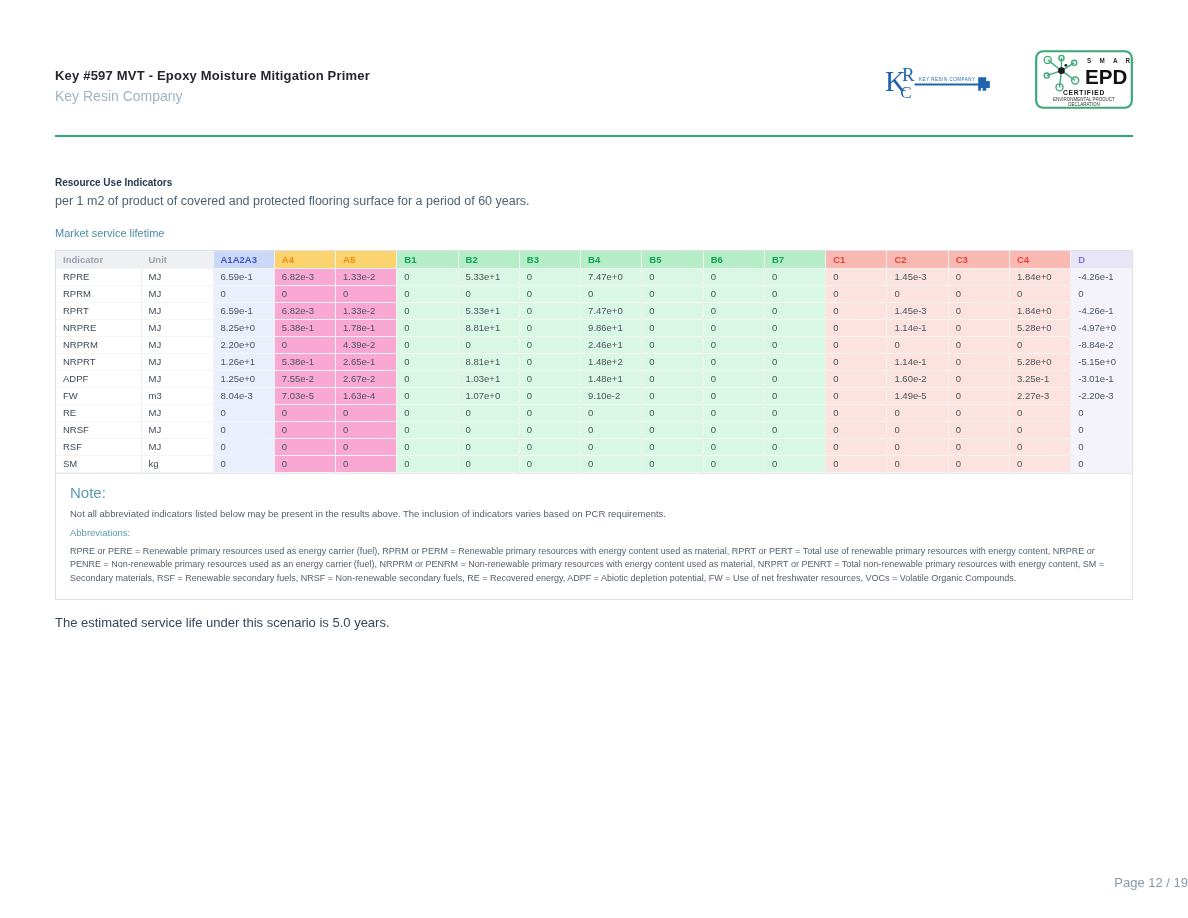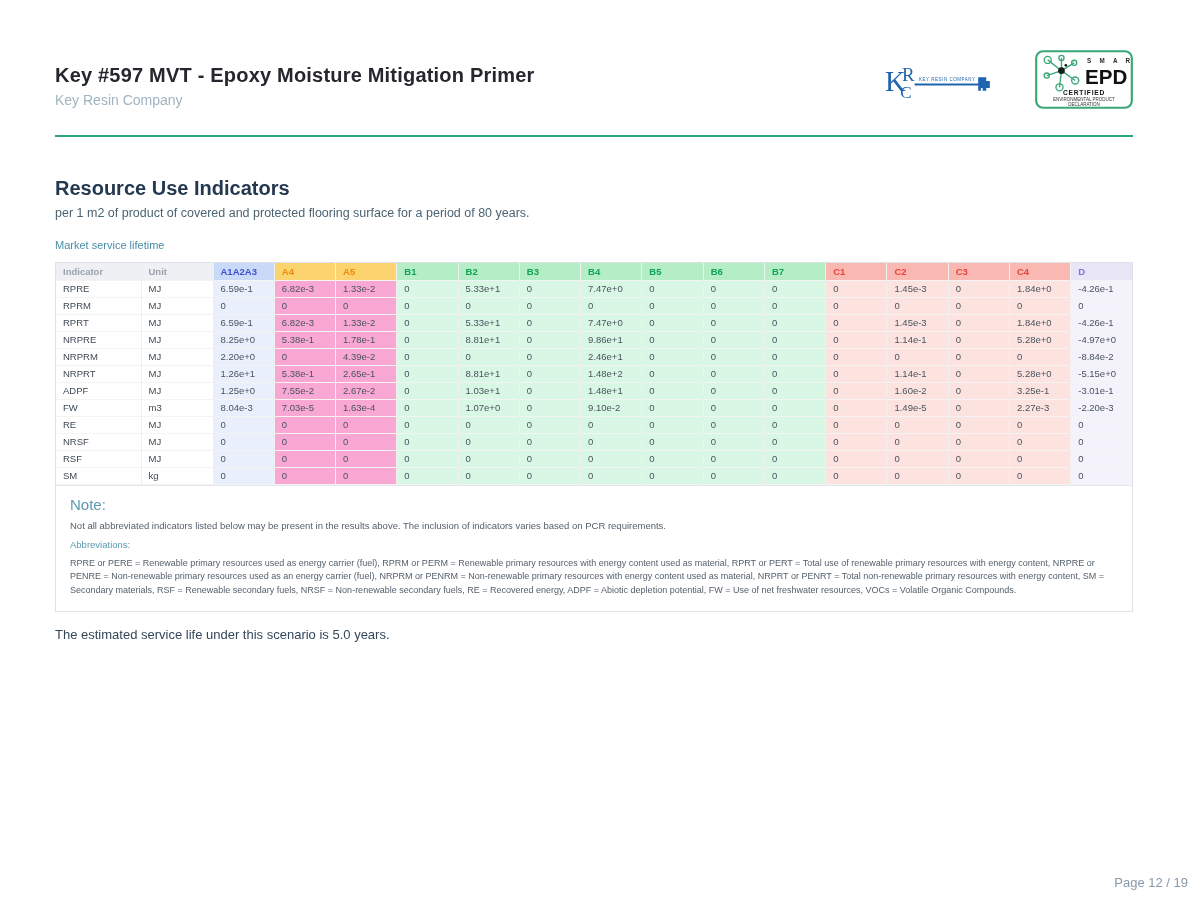--- a/index.html
+++ b/index.html
@@ -5,28 +5,28 @@
   * { margin:0; padding:0; box-sizing:border-box; }
   html,body { background:#fff; }
   .page {
     position:relative; width:1188px; height:918px; background:#ffffff;
     font-family:"Liberation Sans", sans-serif; overflow:hidden;
   }
   .content { padding:0 55px; }
 
   
   .header { display:flex; justify-content:space-between; align-items:center; margin-top:50px; }
-  .doc-title { font-size:20px; font-weight:bold; color:#26262e; letter-spacing:.2px;margin-top:8px; }
+  .doc-title { font-size:13px; font-weight:bold; color:#26262e; letter-spacing:.2px;margin-top:8px; }
   .doc-subtitle { font-size:14px; color:#9fb4c2; margin-top:5px; }
   .logos { display:flex; align-items:center; gap:38px; }
 
   .divider { height:2px; background:#2aa876; margin-top:22px; }
 
   
-  .section-title { margin-top:40px; font-size:20px; font-weight:bold; color:#24384f; }
+  .section-title { margin-top:40px; font-size:10px; font-weight:bold; color:#24384f; }
   .section-sub { margin-top:6px; font-size:12.5px; color:#4c6372; }
   .scenario-label { margin-top:19px; font-size:11px; color:#4b8ca8; }
 
   
   .table-wrap { margin-top:11px; border:1px solid #dde2e8; }
   table { width:100%; border-collapse:collapse; table-layout:fixed; }
   th, td {
     font-size:9.5px; text-align:left; padding:0 7px; white-space:nowrap;
     overflow:hidden; border-right:1px solid rgba(0,0,0,0.055);
     border-bottom:1px solid rgba(0,0,0,0.045);
@@ -106,21 +106,21 @@
             <text x="50" y="52" font-size="4.6" text-anchor="middle" fill="#333333">ENVIRONMENTAL PRODUCT</text>
             <text x="50" y="57.2" font-size="4.6" text-anchor="middle" fill="#333333">DECLARATION</text>
           </svg>
         </span>
       </div>
     </div>
 
     <div class="divider"></div>
 
     <div class="section-title">Resource Use Indicators</div>
-    <div class="section-sub">per 1 m2 of product of covered and protected flooring surface for a period of 80 years.</div>
+    <div class="section-sub">per 1 m2 of product of covered and protected flooring surface for a period of 60 years.</div>
     <div class="scenario-label">Market service lifetime</div>
 
     <div class="table-wrap">
       <table>
         <colgroup>
             <col style="width: 85px;">
             <col style="width: 72px;">
             <col>
             <col>
             <col>

